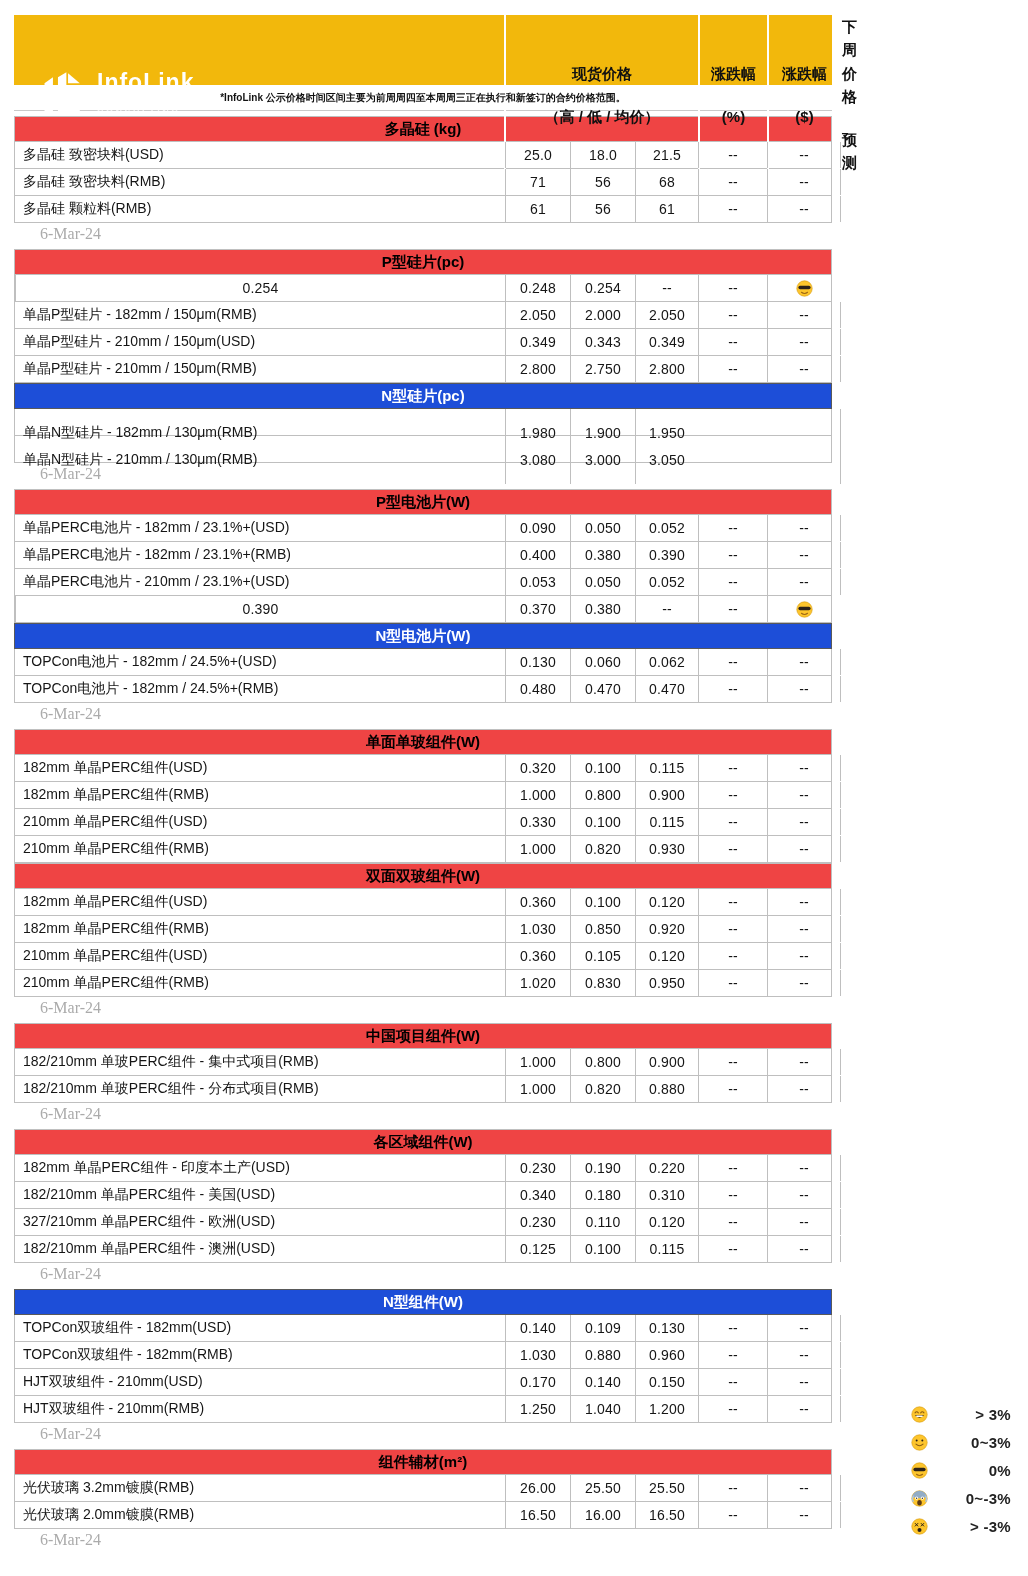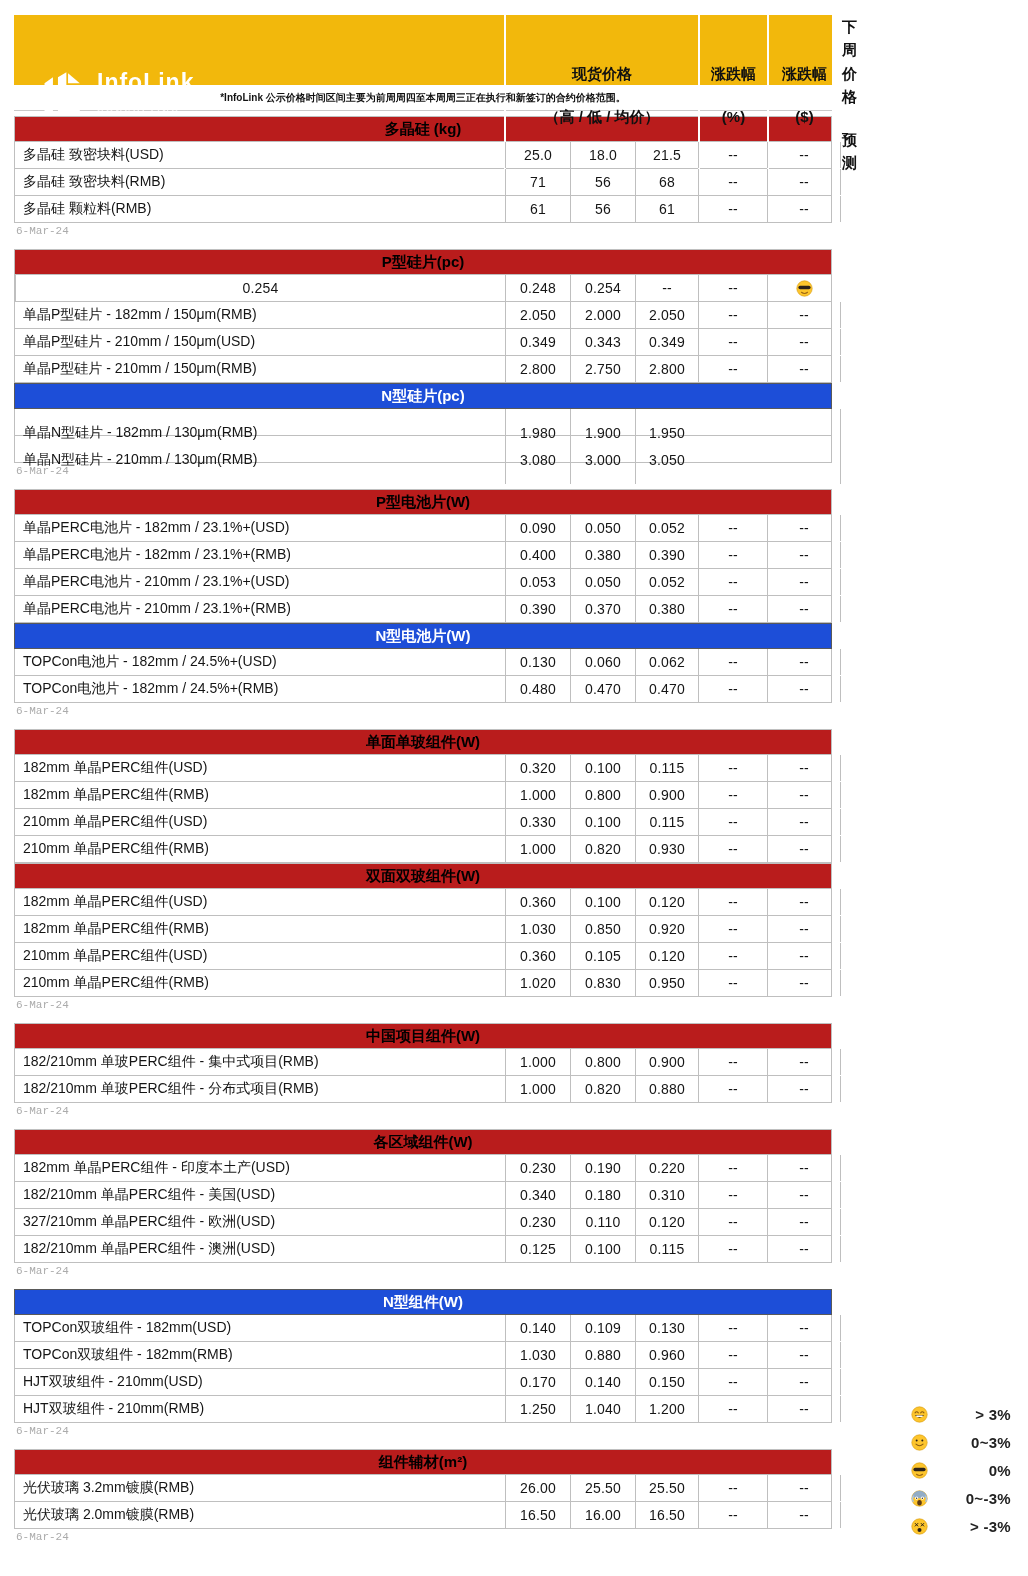--- a/index.html
+++ b/index.html
@@ -17,29 +17,29 @@
   .brand-sub { color:rgba(255,255,255,0.72); font-weight:bold; font-size:9px; letter-spacing:2.5px; margin-top:12px; }
 
   
   .note-row { height:26px; display:flex; align-items:center; justify-content:center; font-size:10px; font-weight:bold;
               color:#111; border-bottom:1px solid #C9C9C9; background:#fff; }
 
   
   .block { margin-top:5px; }
   .sec-h { height:26px; display:flex; align-items:center; justify-content:center; font-size:15px; font-weight:bold;
            border:1px solid #BFBFBF; }
-  .sec-h.light { background:#b91c1c; color:#000; }
+  .sec-h.light { background:#ef4444; color:#000; }
   .sec-h.dark  { background:#1d4ed8; color:#fff; border-color:#595959; }
   .row { display:grid; grid-template-columns:490px 65px 65px 63px 69px 73px 1fr; height:27px;
          border:1px solid #BFBFBF; border-top:none; background:#fff; }
   .c { display:flex; align-items:center; justify-content:center; font-size:14px; color:#151515; border-left:1px solid #BFBFBF; overflow:hidden; }
   .c.label { justify-content:flex-start; padding-left:8px; border-left:none; font-size:14px; font-weight:500; white-space:nowrap; }
   .c.num { letter-spacing:0.2px; }
   .c.neg { color:#C00000;margin-top:48px; }
-  .date-line { height:15px; padding:2px 0 0 2px; font-family:Liberation Mono, monospace; font-size:11px; color:#ABABAB; margin-bottom:11px; }
+  .date-line { height:15px; padding:2px 0 0 2px; font-family:Liberation Serif, serif; font-size:16px; color:#ABABAB; margin-bottom:11px;margin-left:24px; }
 
   .face { width:17px; height:17px; display:block; }
 
   
   .legend { position:absolute; left:911px; top:1400px; width:100px; }
   .legend-item { height:28px; display:flex; align-items:center; justify-content:space-between; }
   .legend-label { font-size:15px; font-weight:bold; color:#222; letter-spacing:0.3px; }
 </style>
 </head>
 <body>
@@ -288,21 +288,20 @@
               <span class="face-wrap">
                 <svg class="face" viewBox="0 0 36 36">
                   <circle cx="18" cy="18" r="16.3" fill="#FDC52C" stroke="#D99E14" stroke-width="1.4"></circle>
                   <rect x="5" y="12.2" width="26" height="7.6" rx="3.8" fill="#2B2118"></rect>
                   <path d="M11.5 26 q6.5 4.8 13 0" stroke="#9C6615" stroke-width="2.2" fill="none" stroke-linecap="round"></path>
                 </svg>
               </span>
             </div>
           </div>
           <div class="row">
-            <div class="c label">单晶PERC电池片 - 210mm / 23.1%+(RMB)</div>
             <div class="c num">0.390</div>
             <div class="c num">0.370</div>
             <div class="c num">0.380</div>
             <div class="c num">--</div>
             <div class="c num">--</div>
             <div class="c face-cell">
               <span class="face-wrap">
                 <svg class="face" viewBox="0 0 36 36">
                   <circle cx="18" cy="18" r="16.3" fill="#FDC52C" stroke="#D99E14" stroke-width="1.4"></circle>
                   <rect x="5" y="12.2" width="26" height="7.6" rx="3.8" fill="#2B2118"></rect>

